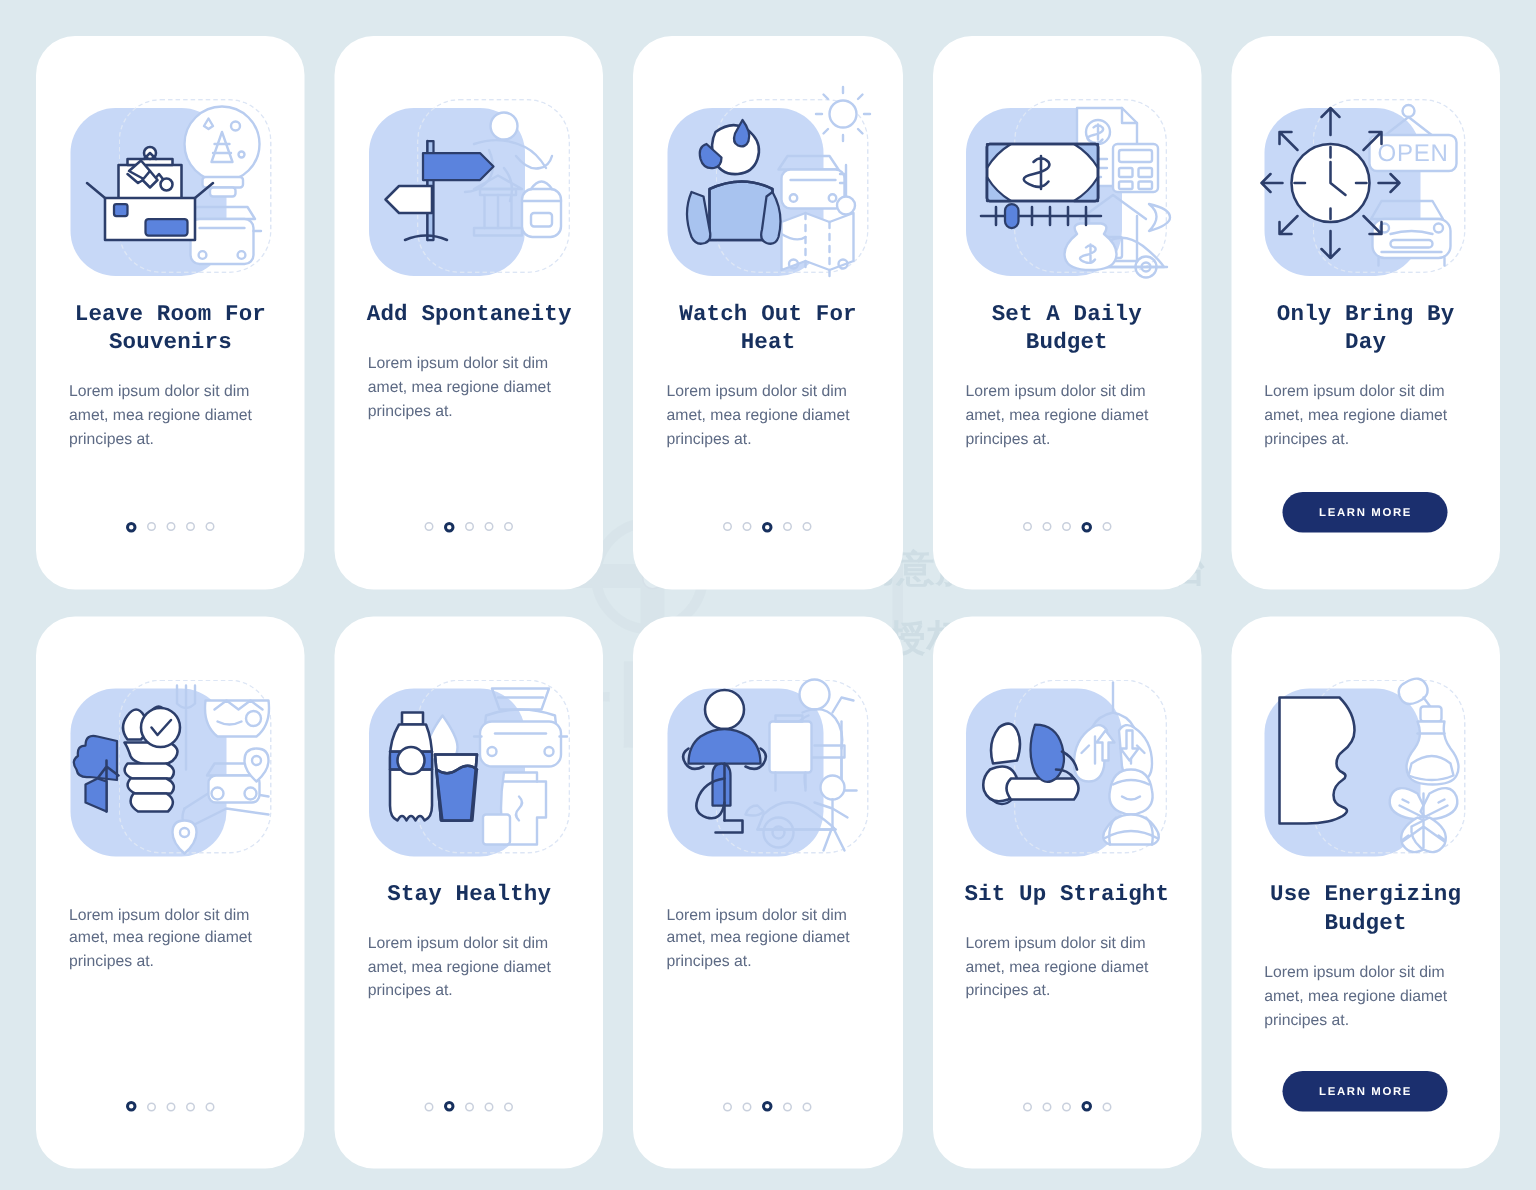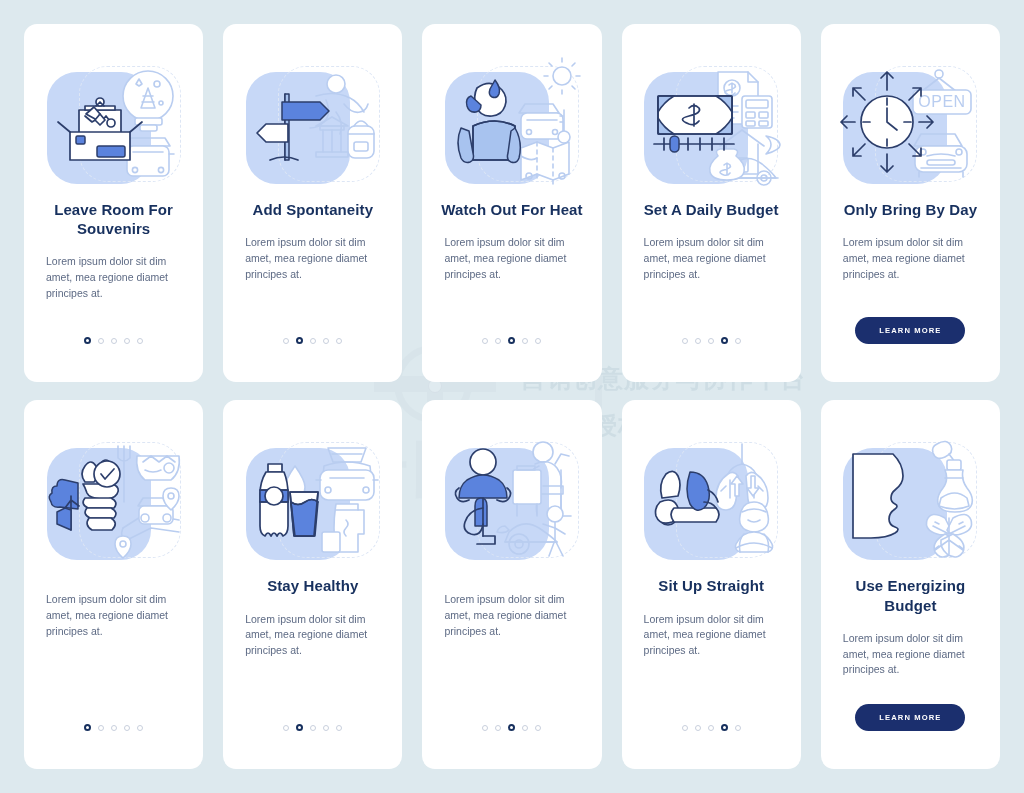--- a/index.html
+++ b/index.html
@@ -92,21 +92,21 @@
     display: grid;
     grid-template-columns: repeat(5, 1fr);
     grid-template-rows: repeat(2, 1fr);
     column-gap: 20px;
     row-gap: 18px;
     z-index: 10;
   }
 
   .card {
     background: #ffffff;
-    border-radius: 13px;
+    border-radius: 26px;
     position: relative;
     display: flex;
     flex-direction: column;
     align-items: center;
     padding: 18px 14px 16px 14px;
     box-shadow: 0 0 0 0 rgba(0,0,0,0);
   }
 
   
   .illus {
@@ -140,20 +140,21 @@
   
   .title {
     margin-top: auto;
     font-size: 15px;
     font-weight: 700;
     color: #17305e;
     text-align: center;
     line-height: 1.28;
     letter-spacing: .1px;
     padding: 0 2px;
+    font-family: Liberation Mono, monospace;
   }
   .body {
     margin-top: 16px;
     font-size: 10.5px;
     color: #5d6a84;
     line-height: 1.5;
     padding: 0 8px;
     max-width: 152px;
   }
   .spacer { flex: 1 1 auto; min-height: 8px; }

